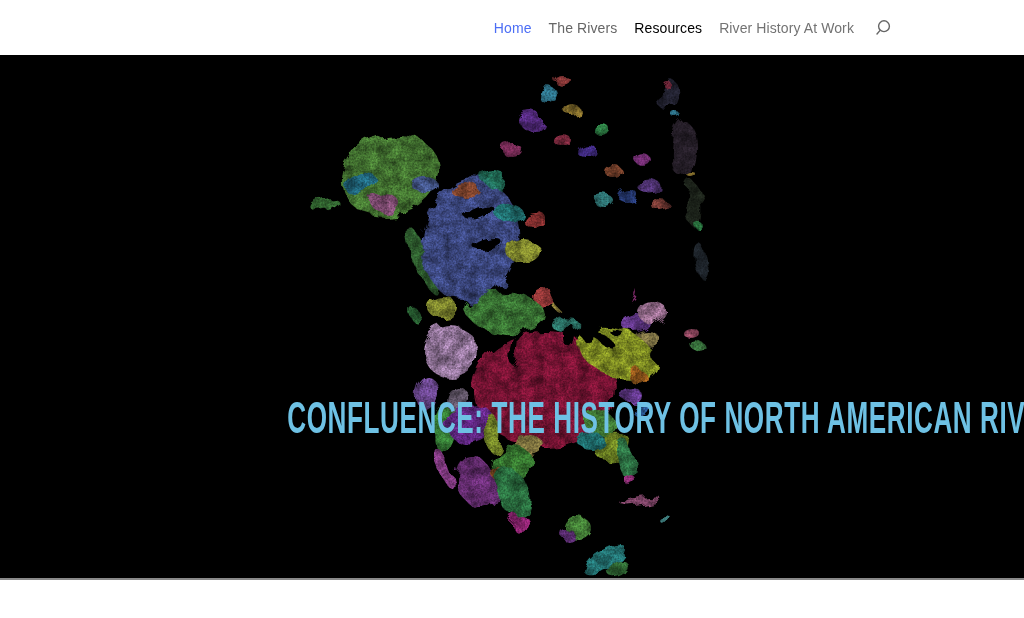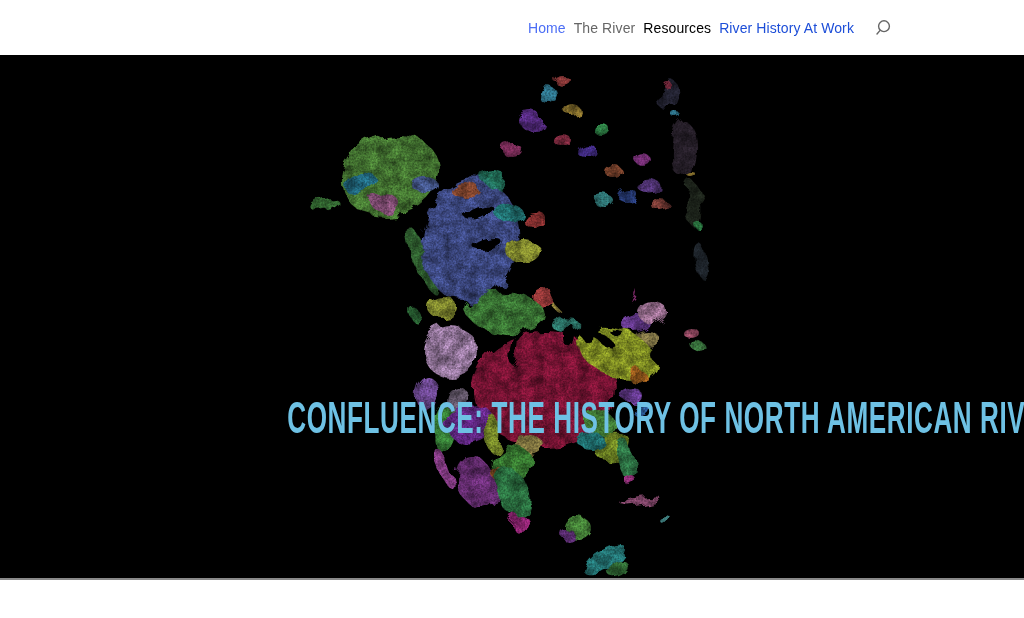--- a/index.html
+++ b/index.html
@@ -7,21 +7,21 @@
   .page{position:relative;width:1024px;height:618px;background:#ffffff;}
 
   
   .site-header{
     position:relative;height:55px;background:#ffffff;
     display:flex;align-items:center;justify-content:flex-end;
     box-shadow:0 1px 0 rgba(0,0,0,0.05);
     z-index:5;
   }
   .nav-wrap{display:flex;align-items:center;gap:16px;margin-right:132px;}
-  #main-nav{display:flex;align-items:center;gap:8px;}
+  #main-nav{display:flex;align-items:center;gap:17px;}
   .nav-link{
     font-size:14px;color:#666666;text-decoration:none;cursor:pointer;
     letter-spacing:.1px;
   }
   .nav-link.active{font-weight:normal;}
   .search-btn{display:flex;align-items:center;background:none;border:none;padding:0;cursor:pointer;margin-left:4px;}
 
   
   .hero{
     position:relative;height:523px;background:#000000;
@@ -45,23 +45,23 @@
 </style>
 </head>
 <body>
 
 <div class="page">
 
   <header class="site-header">
     <div class="nav-wrap">
       <nav id="main-nav">
           <a class="nav-link active" style="color: rgb(76, 110, 245);">Home</a>
-          <a class="nav-link" style="color: rgb(102, 102, 102);">The River</a>
+          <a class="nav-link" style="color: rgb(102, 102, 102);">The Rivers</a>
           <a class="nav-link" style="color: #000000;">Resources</a>
-          <a class="nav-link" style="color: #1d4ed8;">River History At Work</a>
+          <a class="nav-link" style="color: #737373;">River History At Work</a>
         </nav>
       <button class="search-btn" aria-label="search">
         <svg width="18" height="18" viewBox="0 0 18 18">
           <circle cx="10" cy="7.2" r="5.4" fill="none" stroke="#666666" stroke-width="1.4"></circle>
           <line x1="6.1" y1="11.4" x2="3" y2="15" stroke="#666666" stroke-width="1.4" stroke-linecap="round"></line>
         </svg>
       </button>
     </div>
   </header>
 

